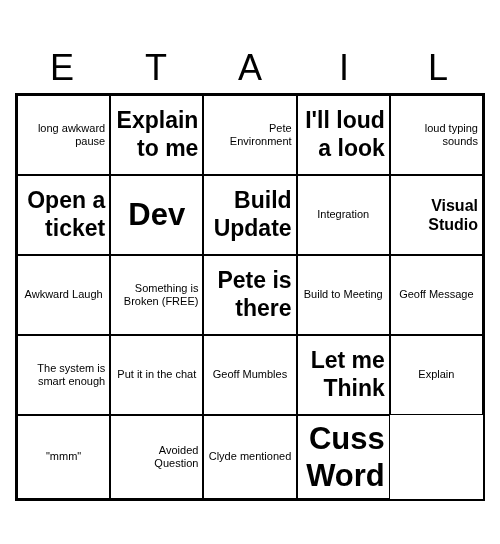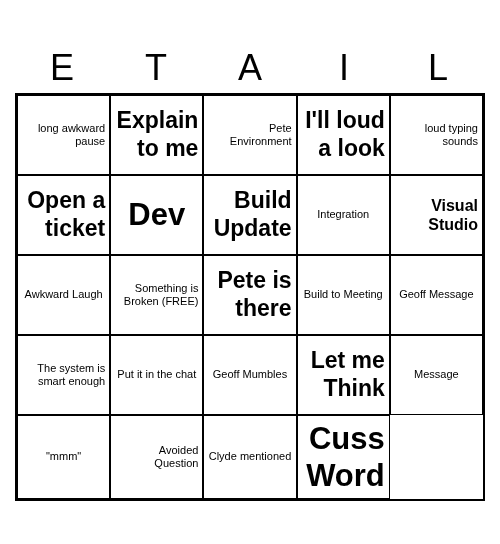--- a/index.html
+++ b/index.html
@@ -86,19 +86,19 @@
       <div class="cell large-text">Visual Studio</div>
       <div class="cell small-text">Awkward Laugh</div>
       <div class="cell small-text">Something is Broken (FREE)</div>
       <div class="cell medium-text">Pete is there</div>
       <div class="cell small-text">Build to Meeting</div>
       <div class="cell small-text">Geoff Message</div>
       <div class="cell small-text">The system is smart enough</div>
       <div class="cell small-text">Put it in the chat</div>
       <div class="cell small-text">Geoff Mumbles</div>
       <div class="cell medium-text">Let me Think</div>
-      <div class="cell small-text">Message</div>
+      <div class="cell small-text">Explain</div>
       <div class="cell small-text">"mmm"</div>
       <div class="cell small-text">Avoided Question</div>
       <div class="cell small-text">Clyde mentioned</div>
       <div class="cell xlarge-text">Cuss Word</div>
     </div>
 </div>
 
 </body></html>

